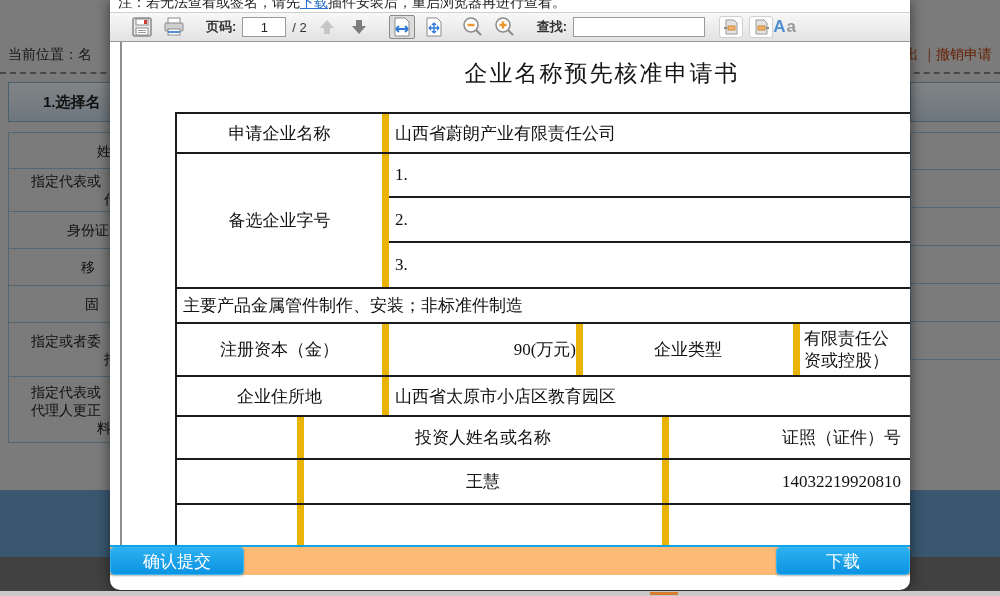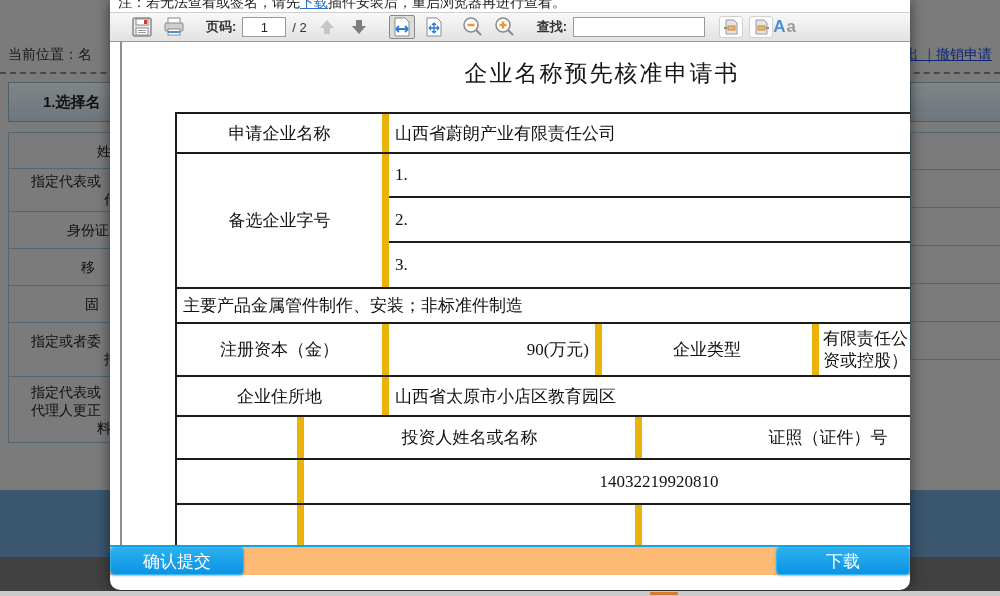--- a/index.html
+++ b/index.html
@@ -4,21 +4,21 @@
 <style>
   * { margin:0; padding:0; box-sizing:border-box; }
   html,body { width:1000px; height:596px; overflow:hidden; background:#e8e8e8;
               font-family:"Liberation Sans","DejaVu Sans",sans-serif; }
 
   
   .backdrop { position:absolute; inset:0; background:#e8e8e8; z-index:0; }
   .bg-topbar { position:absolute; top:38px; left:0; width:1000px; height:34px;
                display:flex; justify-content:space-between; align-items:center;
                font-size:14px; color:#333; padding:0 8px; }
-  .bg-links { color:#1d4ed8; text-decoration:underline; white-space:nowrap; }
+  .bg-links { color:#c2410c; white-space:nowrap; }
   .bg-dashed { position:absolute; top:72px; left:0; width:1000px; border-top:2px dashed #8a8a8a; }
   .bg-stepbox { position:absolute; top:82px; height:40px; border:1px solid #8fb6cf;
                 background:linear-gradient(#f4fafd,#cfe0ee); display:flex; align-items:center;
                 font-size:15px; font-weight:bold; color:#222; padding-left:34px; }
   .bg-stepbox.left { left:8px; width:250px; }
   .bg-stepbox.right { left:910px; width:140px; padding-left:10px; }
   .bg-tbl { position:absolute; top:132px; }
   .bg-tbl.left { left:8px; width:250px; }
   .bg-tbl.right { left:910px; width:140px; }
   .bg-row { border:1px solid #9cc2da; border-top:none; font-size:14px; color:#222;
@@ -71,26 +71,26 @@
   .doc-table { position:absolute; left:53px; top:70px; width:846px;
                border-left:2px solid #1c1c1c; border-top:2px solid #1c1c1c; font-size:17px; }
   .drow { display:flex; border-bottom:2px solid #1c1c1c; }
   .dcell { border-right:7px solid #eab308; display:flex; align-items:center; }
   .dlabel { width:212px; justify-content:center; text-align:center; }
   .dvalue { flex:1; padding-left:6px; }
   .h40{height:40px;} .h35{height:35px;} .h43{height:43px;} .h45{height:45px;} .h53{height:53px;} .h80{height:80px;}
   .subcol { flex:1; display:flex; flex-direction:column; border-right:2px solid #1c1c1c; }
   .subrow { height:45px; display:flex; align-items:center; padding-left:6px; border-bottom:2px solid #1c1c1c; }
   .subrow:last-child { border-bottom:none; }
-  .c-capval { width:213px; justify-content:flex-end; padding-right:6px; }
+  .c-capval { width:194px; justify-content:flex-end; }
   .c-typelbl { width:217px; justify-content:center; }
   .c-typeval { flex:1; flex-direction:column; align-items:flex-start; justify-content:center;
                padding-left:4px; line-height:22px; white-space:nowrap; overflow:hidden; }
   .c-inv1 { width:127px; }
-  .c-inv2 { width:338px; justify-content:center; }
+  .c-inv2 { width:365px; justify-content:center; }
   .c-inv3 { flex:1; justify-content:center; white-space:nowrap; overflow:hidden; }
 
   
   .modal-footer { height:30px; background:#fdba74; border-top:2px solid #0ea5e9;
                   display:flex; align-items:center; justify-content:space-between; gap:22px; }
   .blue-btn { min-width:134px; height:28px; border:1px solid #36b6f2; border-radius:4px;
               background:linear-gradient(#2cb0f0,#0c93e2); color:#fff; font-size:17px;
               display:flex; align-items:center; justify-content:center; cursor:pointer;
               box-shadow:0 1px 2px rgba(0,0,0,.3); font-family:"Liberation Sans",sans-serif; }
 </style>
@@ -288,20 +288,21 @@
         </div>
 
         <div class="drow h43">
           <div class="dcell c-inv1"></div>
           <div class="dcell c-inv2">投资人姓名或名称</div>
           <div class="dcell c-inv3">证照（证件）号</div>
         </div>
 
         <div class="drow h45">
           <div class="dcell c-inv1"></div>
+          <div class="dcell c-inv2">王慧</div>
           <div class="dcell c-inv3">14032219920810</div>
         </div>
 
         <div class="drow h80" style="border-bottom:none;">
           <div class="dcell c-inv1"></div>
           <div class="dcell c-inv2"></div>
           <div class="dcell c-inv3"></div>
         </div>
 
       </div>

